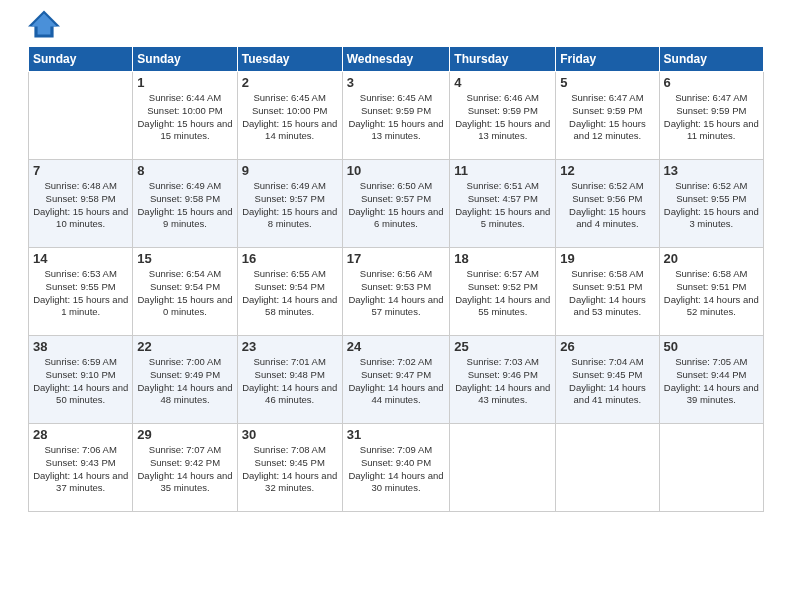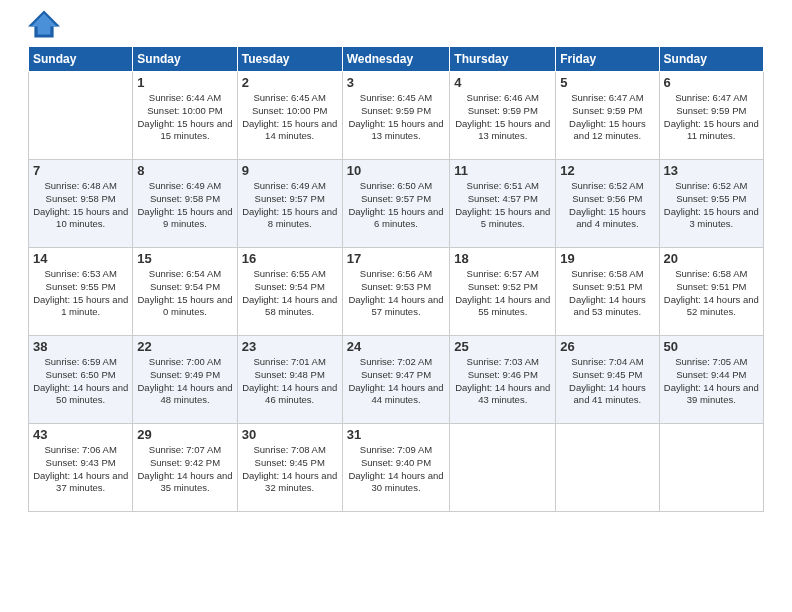--- a/index.html
+++ b/index.html
@@ -273,21 +273,21 @@
             <div class="day-info">Sunrise: 6:58 AM
 Sunset: 9:51 PM
 Daylight: 14 hours
 and 52 minutes.</div>
           </td>
         </tr>
         <tr>
           <td>
             <span class="day-number">38</span>
             <div class="day-info">Sunrise: 6:59 AM
-Sunset: 6:50 PM
+Sunset: 9:10 PM
 Daylight: 14 hours
 and 50 minutes.</div>
           </td>
           <td>
             <span class="day-number">22</span>
             <div class="day-info">Sunrise: 7:00 AM
 Sunset: 9:49 PM
 Daylight: 14 hours
 and 48 minutes.</div>
           </td>
@@ -322,21 +322,21 @@
           <td>
             <span class="day-number">50</span>
             <div class="day-info">Sunrise: 7:05 AM
 Sunset: 9:44 PM
 Daylight: 14 hours
 and 39 minutes.</div>
           </td>
         </tr>
         <tr>
           <td>
-            <span class="day-number">43</span>
+            <span class="day-number">28</span>
             <div class="day-info">Sunrise: 7:06 AM
 Sunset: 9:43 PM
 Daylight: 14 hours
 and 37 minutes.</div>
           </td>
           <td>
             <span class="day-number">29</span>
             <div class="day-info">Sunrise: 7:07 AM
 Sunset: 9:42 PM
 Daylight: 14 hours

